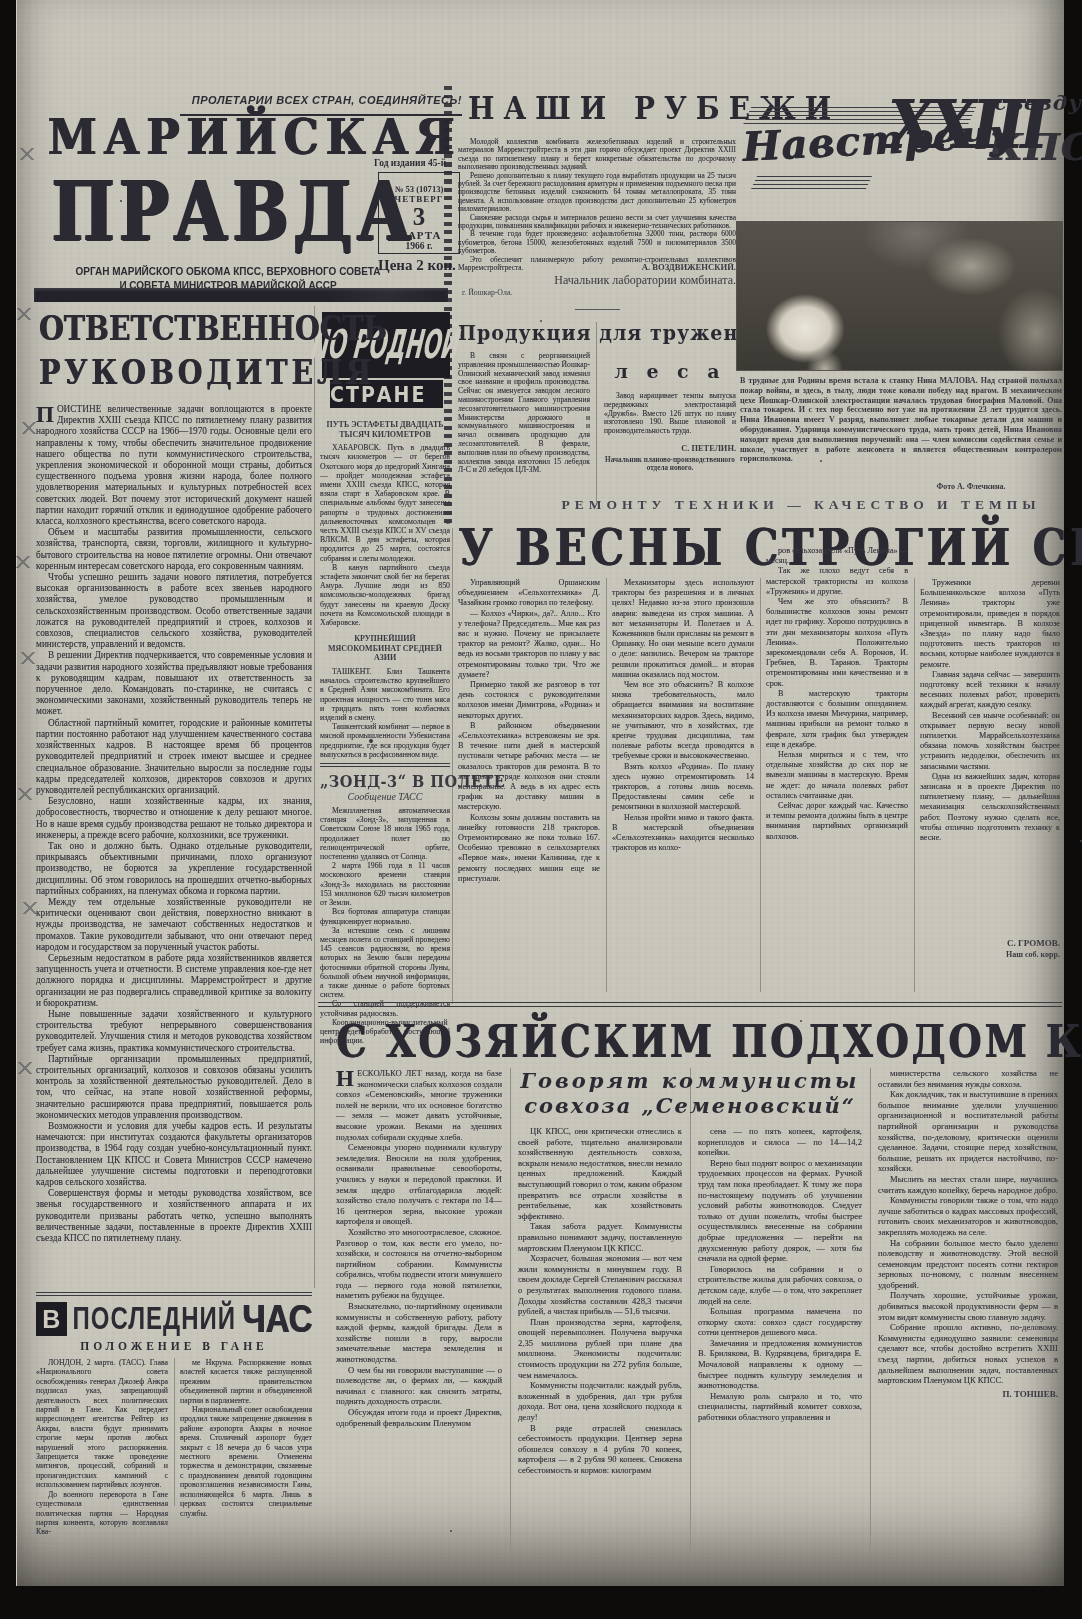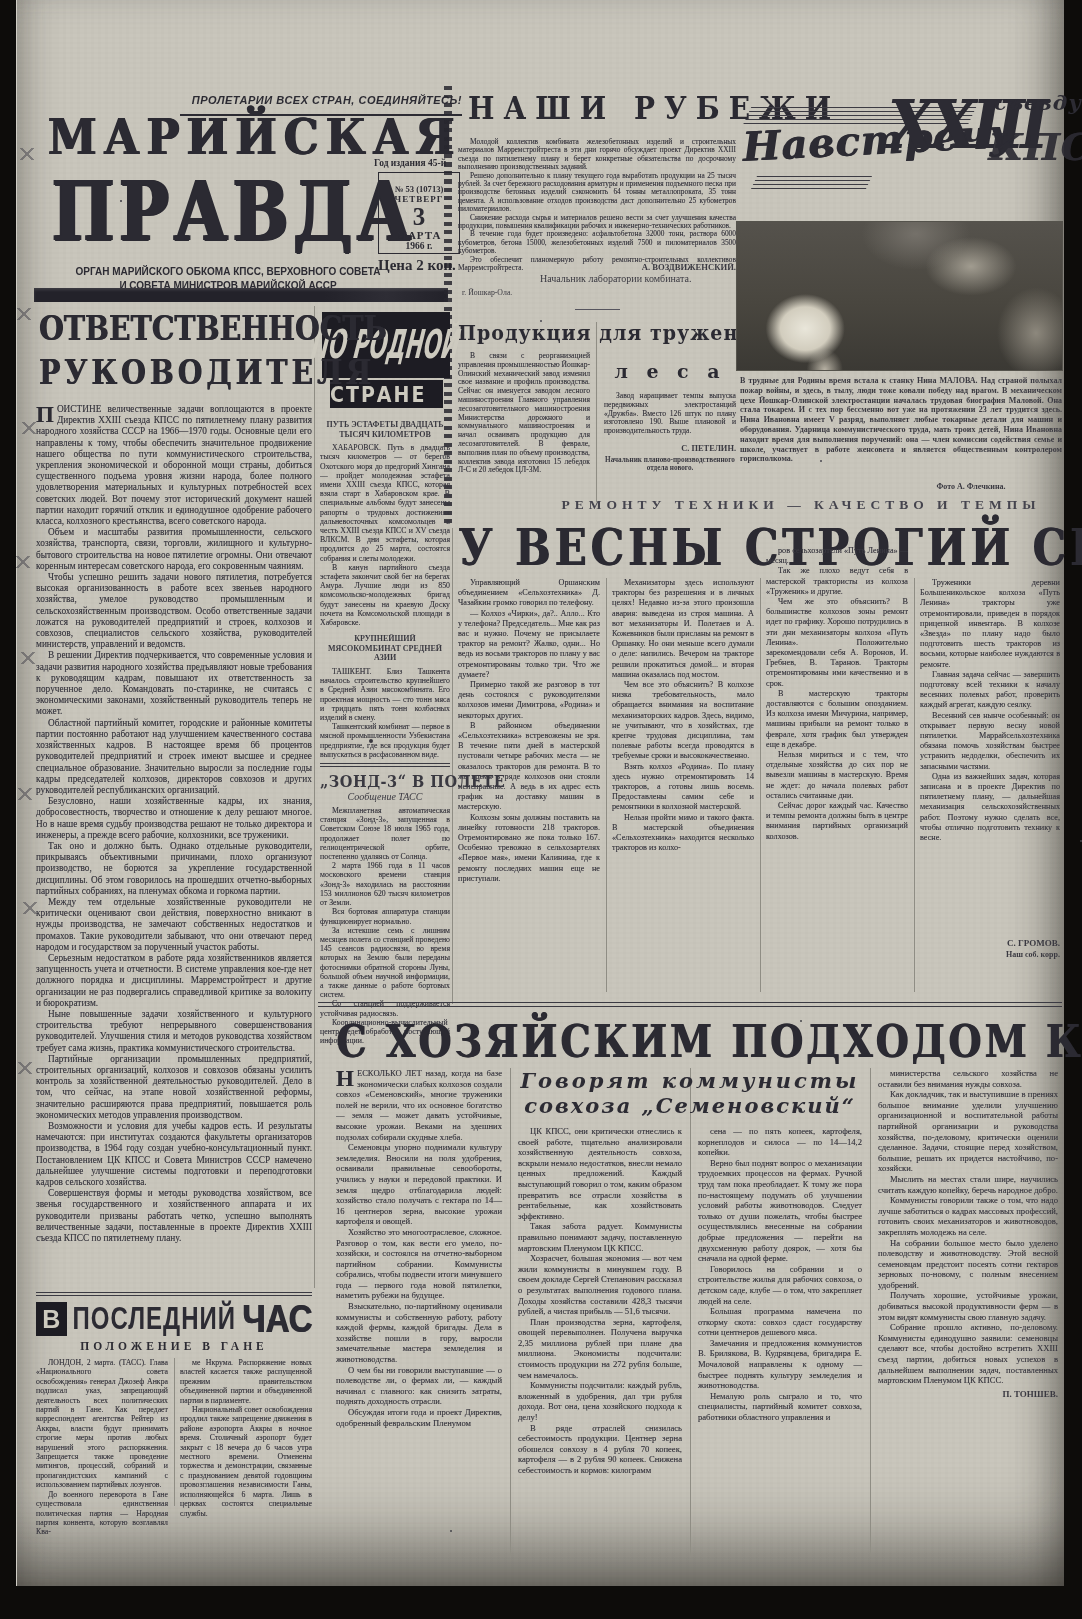--- a/index.html
+++ b/index.html
@@ -112,21 +112,21 @@
 <div>
   <div class="abs headline" style="left:468px;top:90px;width:268px;font-size:28px;letter-spacing:9px;transform:scaleY(1.1);transform-origin:top">НАШИ РУБЕЖИ</div>
   <div class="col fz-nr" style="left:458px;top:138px;width:278px">
       <p class="bp">Молодой коллектив комбината железобетонных изделий и строительных материалов Марремстройтреста в эти дни горячо обсуждает проект Директив XXIII съезда по пятилетнему плану и берет конкретные обязательства по досрочному выполнению производственных заданий.</p>
       <p class="bp">Решено дополнительно к плану текущего года выработать продукции на 25 тысяч рублей. За счет бережного расходования арматуры и применения подъемного песка при производстве бетонных изделий сэкономить 64 тонны металлопроката, 35 тонн цемента. А использование отходов производства даст дополнительно 25 кубометров пиломатериалов.</p>
       <p class="bp">Снижение расхода сырья и материалов решено вести за счет улучшения качества продукции, повышения квалификации рабочих и инженерно-технических работников.</p>
       <p class="bp">В течение года будет произведено: асфальтобетона 32000 тонн, раствора 6000 кубометров, бетона 15000, железобетонных изделий 7500 и пиломатериалов 3500 кубометров.</p>
       <p class="bp">Это обеспечит планомерную работу ремонтно-строительных коллективов Марремстройтреста.</p>
     </div>
   <div class="abs" style="left:560px;top:262px;width:176px;text-align:right;font-weight:bold;font-size:8.6px">А. ВОЗДВИЖЕНСКИЙ.</div>
-  <div class="abs" style="left:540px;top:273px;width:196px;font-size:10px">Начальник лаборатории комбината.</div>
+  <div class="abs" style="left:540px;top:273px;width:196px;text-align:right;font-size:12px">Начальник лаборатории комбината.</div>
   <div class="abs" style="left:462px;top:288px;font-size:7.8px">г. Йошкар-Ола.</div>
 </div>
 <div class="hr" style="left:575px;top:309px;width:45px"></div>
 
 <div>
   <div class="abs headline" style="left:458px;top:320px;width:278px;font-size:19px;letter-spacing:1px;transform:scaleY(1.1);transform-origin:top">Продукция для тружеников</div>
   <div class="col fz-prod" style="left:458px;top:352px;width:132px">
       <p class="bp">В связи с реорганизацией управления промышленностью Йошкар-Олинский механический завод изменил свое название и профиль производства. Сейчас он именуется заводом лесного машиностроения Главного управления лесозаготовительного машиностроения Министерства дорожного и коммунального машиностроения и начал осваивать продукцию для лесозаготовителей. В феврале, выполнив план по объему производства, коллектив завода изготовил 15 лебедок Л-С и 20 лебедок ЦЛ-3М.</p>
     </div>
   <div class="abs headline" style="left:604px;top:360px;width:132px;font-size:19px;letter-spacing:6px">л е с а</div>

